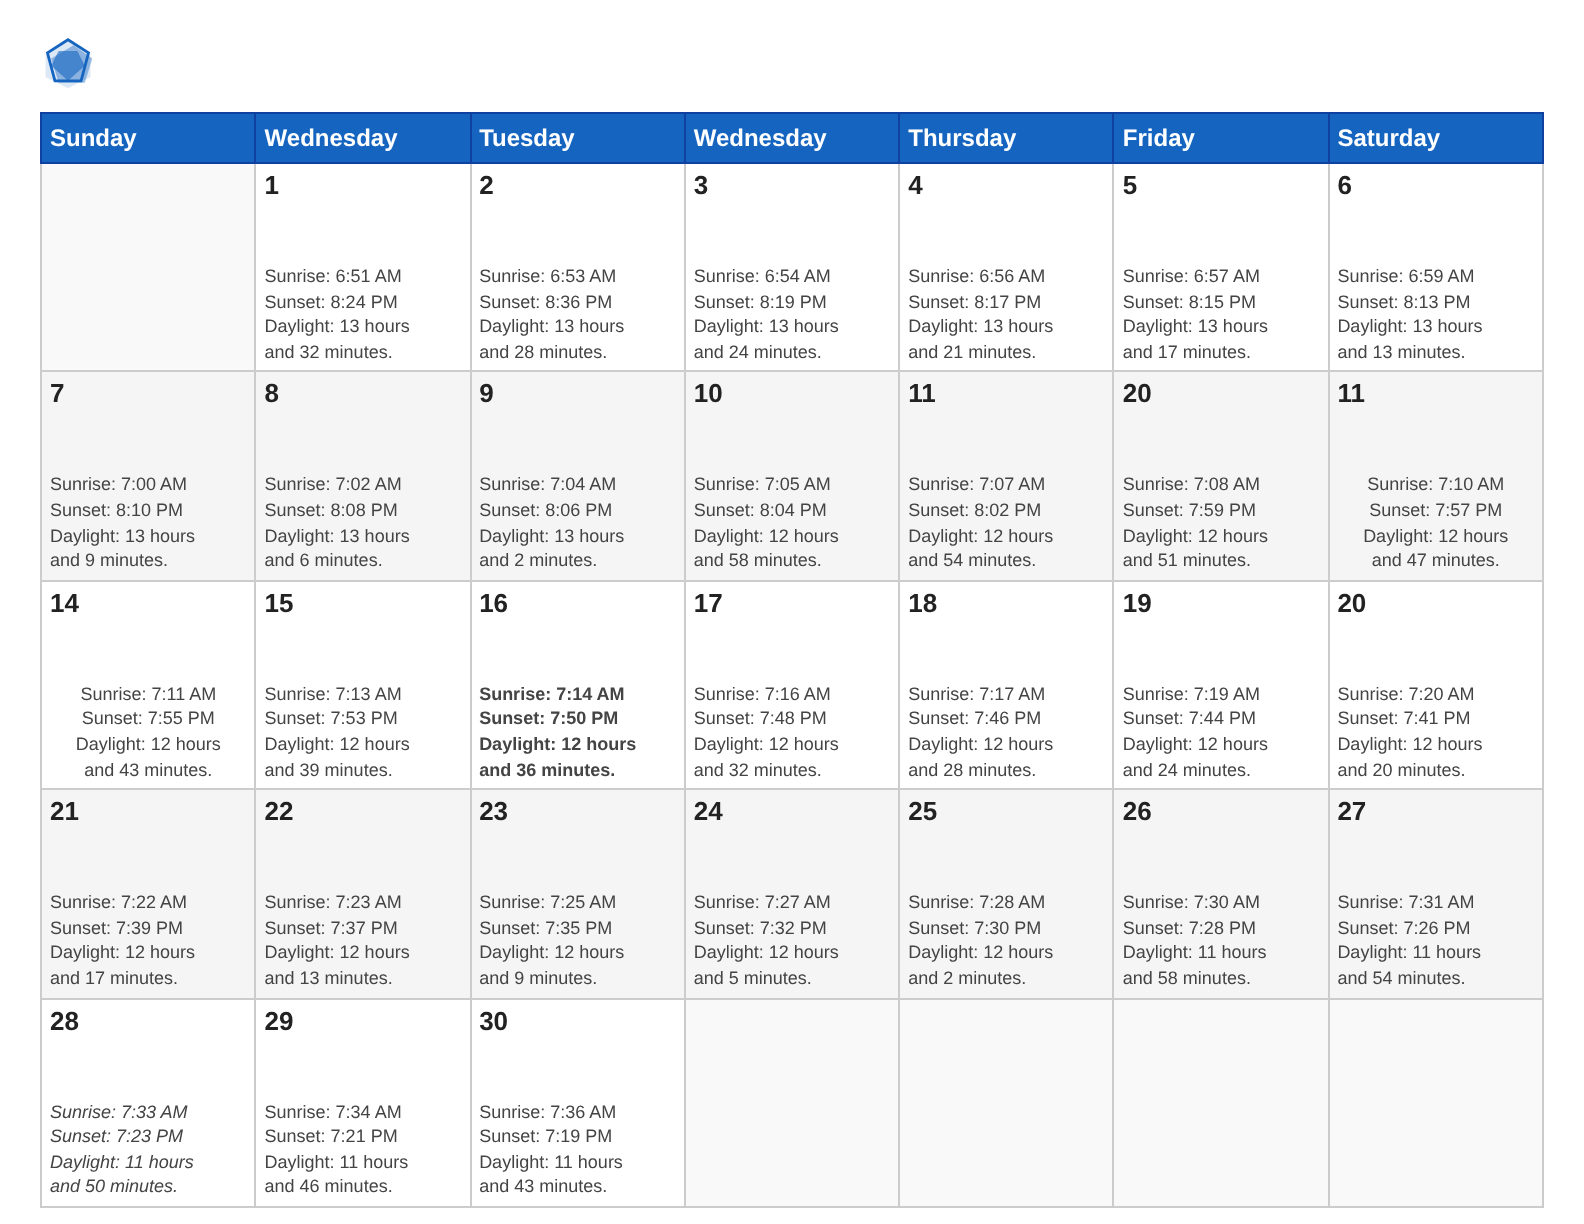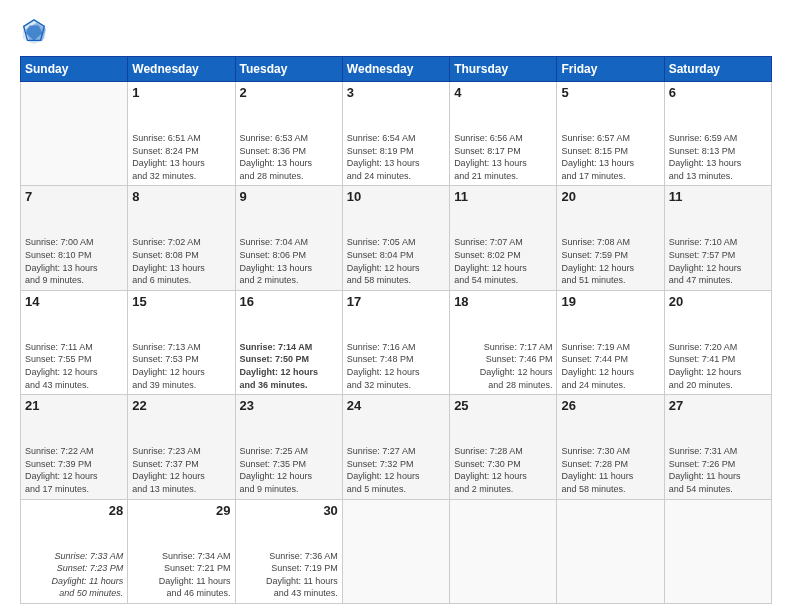--- a/index.html
+++ b/index.html
@@ -97,21 +97,20 @@
       margin-top: 32px;
     }
     .empty-cell {
       background: #f9f9f9;
     }
     .row-shaded td {
       background: #f5f5f5;
     }
     .last-row td {
       height: 68px;
-      text-align: right;
     }
   </style>
 </head>
 <body>
 
 <div class="page">
   <div class="header">
     <div class="logo">
       <svg class="logo-icon" viewBox="0 0 30 30">
         <polygon points="15,3 27,10 27,22 15,28 3,22 3,10" fill="#1565c0" opacity="0.15"></polygon>
@@ -226,30 +225,30 @@
           </td>
           <td>
             <span class="day-num">20</span>
             <div class="day-info" style="white-space: pre-line;">Sunrise: 7:08 AM
 Sunset: 7:59 PM
 Daylight: 12 hours
 and 51 minutes.</div>
           </td>
           <td>
             <span class="day-num">11</span>
-            <div class="day-info" style="white-space: pre-line;">Sunrise: 7:10 AM
+            <div class="day-info" style="white-space: pre-line; text-align: center;">Sunrise: 7:10 AM
 Sunset: 7:57 PM
 Daylight: 12 hours
 and 47 minutes.</div>
           </td>
         </tr>
         <tr>
           <td>
             <span class="day-num">14</span>
-            <div class="day-info" style="white-space: pre-line;">Sunrise: 7:11 AM
+            <div class="day-info" style="white-space: pre-line; text-align: center;">Sunrise: 7:11 AM
 Sunset: 7:55 PM
 Daylight: 12 hours
 and 43 minutes.</div>
           </td>
           <td>
             <span class="day-num">15</span>
             <div class="day-info" style="white-space: pre-line;">Sunrise: 7:13 AM
 Sunset: 7:53 PM
 Daylight: 12 hours
 and 39 minutes.</div>
@@ -263,21 +262,21 @@
           </td>
           <td>
             <span class="day-num">17</span>
             <div class="day-info" style="white-space: pre-line;">Sunrise: 7:16 AM
 Sunset: 7:48 PM
 Daylight: 12 hours
 and 32 minutes.</div>
           </td>
           <td>
             <span class="day-num">18</span>
-            <div class="day-info" style="white-space: pre-line; text-align: right;">Sunrise: 7:17 AM
+            <div class="day-info" style="white-space: pre-line;">Sunrise: 7:17 AM
 Sunset: 7:46 PM
 Daylight: 12 hours
 and 28 minutes.</div>
           </td>
           <td>
             <span class="day-num">19</span>
             <div class="day-info" style="white-space: pre-line;">Sunrise: 7:19 AM
 Sunset: 7:44 PM
 Daylight: 12 hours
 and 24 minutes.</div>

